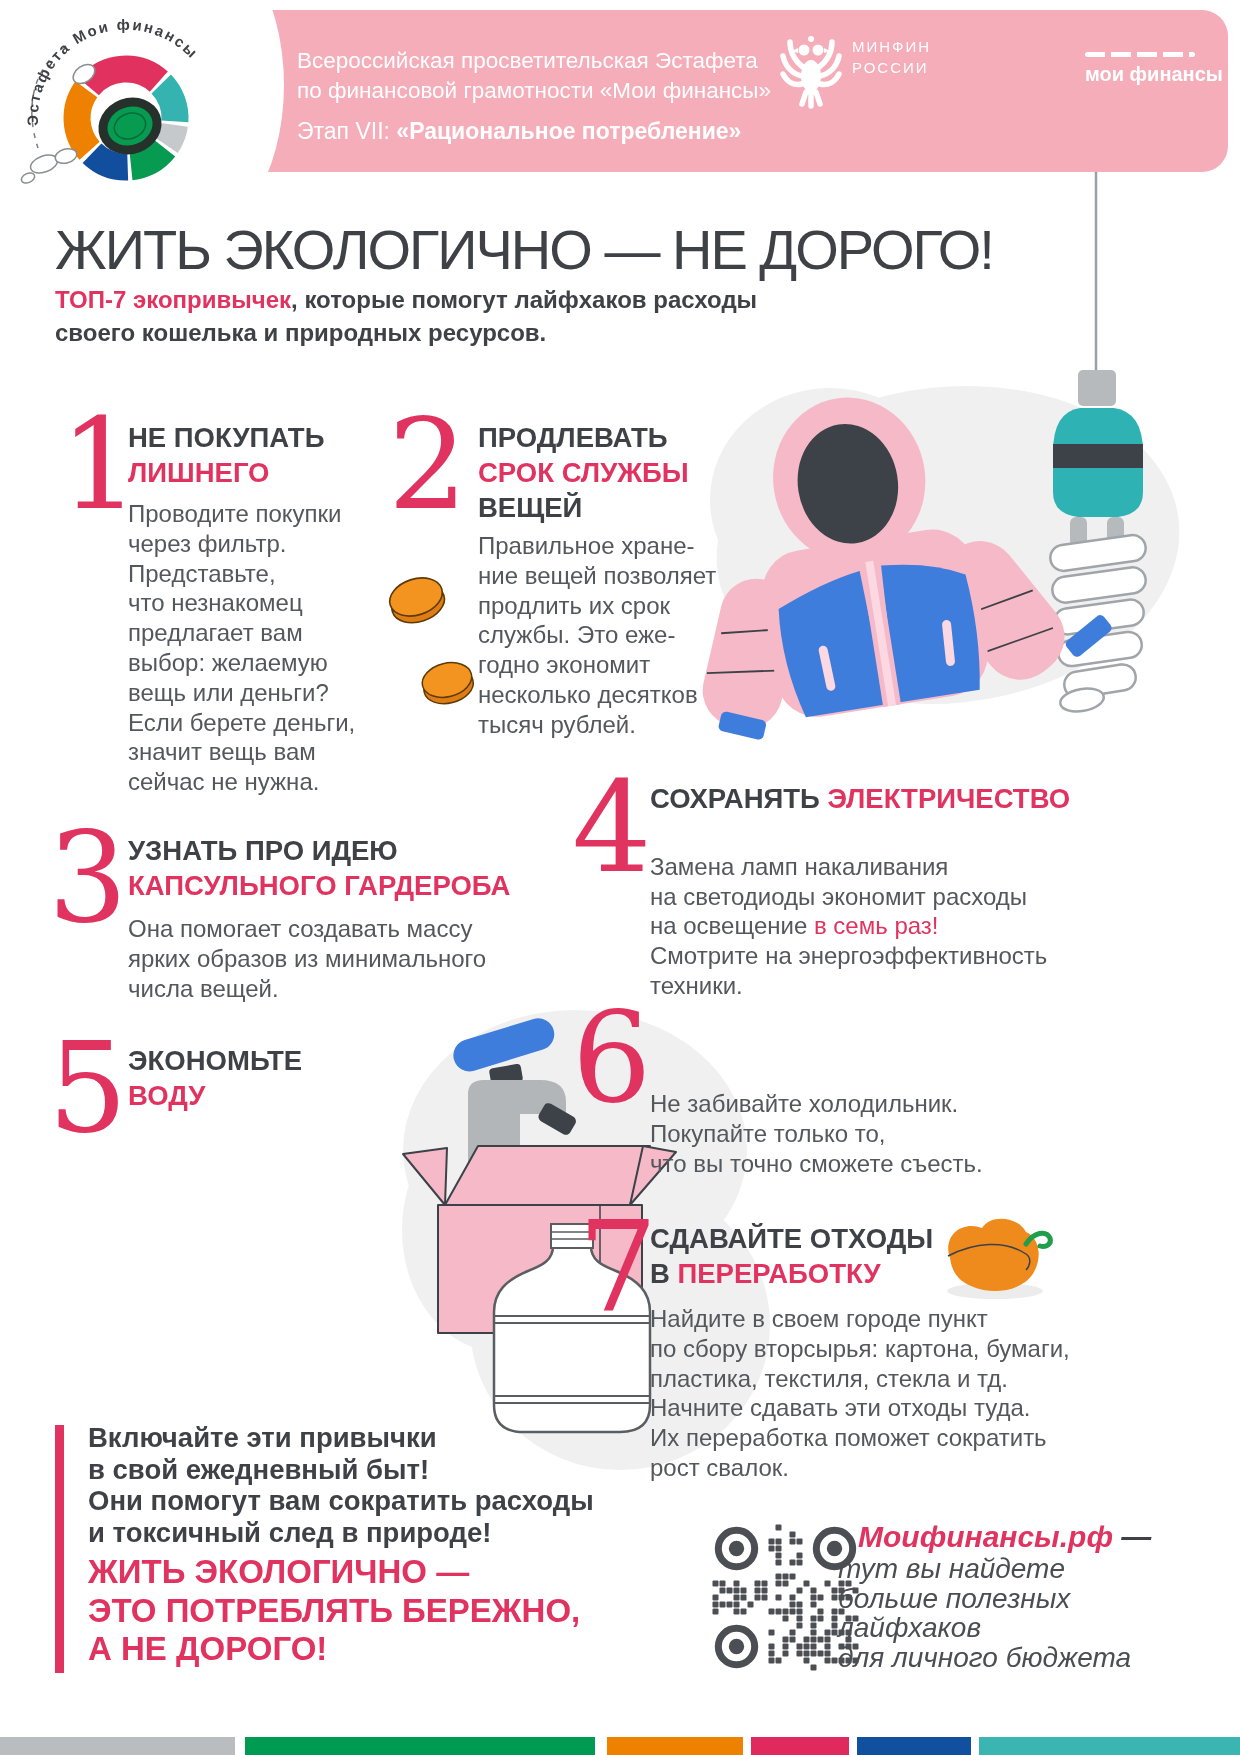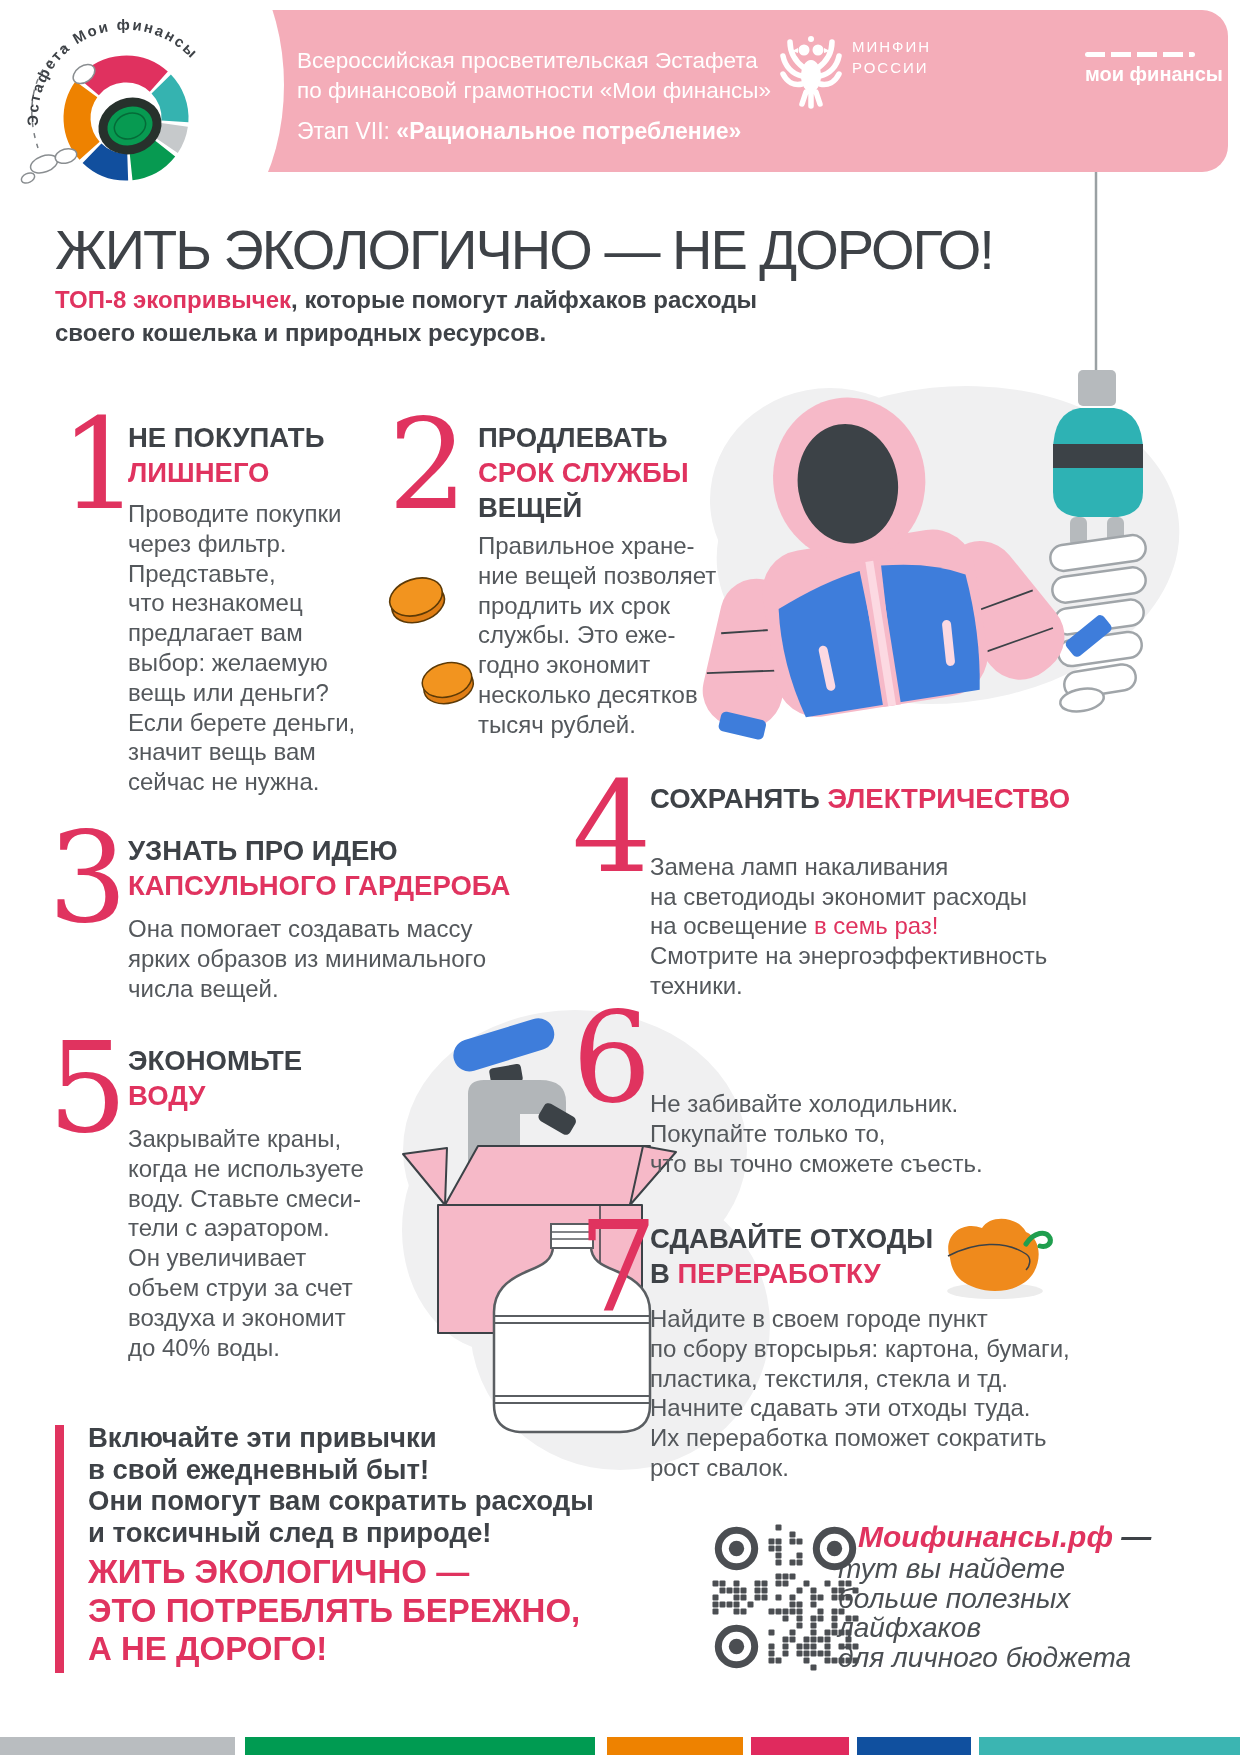--- a/index.html
+++ b/index.html
@@ -320,21 +320,21 @@
   <div class="abs txt org">Всероссийская просветительская Эстафета
 по финансовой грамотности «Мои финансы»</div>
   <div class="abs txt stage"><span>Этап VII: </span><span class="b">«Рациональное потребление»</span></div>
   <div class="abs txt minfin">МИНФИН
 РОССИИ</div>
   <div class="abs txt myfin-dash"></div>
   <div class="abs txt myfin">мои финансы</div>
 
   <div class="abs txt title">ЖИТЬ ЭКОЛОГИЧНО — НЕ ДОРОГО!</div>
   <div class="abs txt subtitle">
-    <span class="blk"><span class="pink">ТОП-8 экопривычек</span><span>, которые помогут лайфхаков расходы</span></span>
+    <span class="blk"><span class="pink">ТОП-7 экопривычек</span><span>, которые помогут лайфхаков расходы</span></span>
     <span class="blk">своего кошелька и природных ресурсов.</span>
   </div>
 
   <div class="abs txt num" style="left:60px;top:402px">1</div>
   <div class="abs txt h" style="left:128px;top:420px">
     <span class="blk">НЕ ПОКУПАТЬ</span>
     <span class="blk pink">ЛИШНЕГО</span>
   </div>
   <div class="abs txt body" style="left:128px;top:499px">Проводите покупки
 через фильтр.
@@ -380,28 +380,20 @@
   </div>
   <div class="abs txt h" style="left:650px;top:781px">
     <span>СОХРАНЯТЬ </span><span class="pink">ЭЛЕКТРИЧЕСТВО</span>
   </div>
 
   <div class="abs txt num" style="left:48px;top:1025px">5</div>
   <div class="abs txt h" style="left:128px;top:1043px">
     <span class="blk">ЭКОНОМЬТЕ</span>
     <span class="blk pink">ВОДУ</span>
   </div>
-  <div class="abs txt body" style="left:128px;top:1124px">Закрывайте краны,
-когда не используете
-воду. Ставьте смеси-
-тели с аэратором.
-Он увеличивает
-объем струи за счет
-воздуха и экономит
-до 40% воды.</div>
 
   <div class="abs txt num" style="left:572px;top:995px">6</div>
   <div class="abs txt body" style="left:650px;top:1089px">Не забивайте холодильник.
 Покупайте только то,
 что вы точно сможете съесть.</div>
 
   <div class="abs txt num" style="left:578px;top:1205px">7</div>
   <div class="abs txt h" style="left:650px;top:1221px">
     <span class="blk">СДАВАЙТЕ ОТХОДЫ</span>
     <span class="blk"><span>В </span><span class="pink">ПЕРЕРАБОТКУ</span></span>

